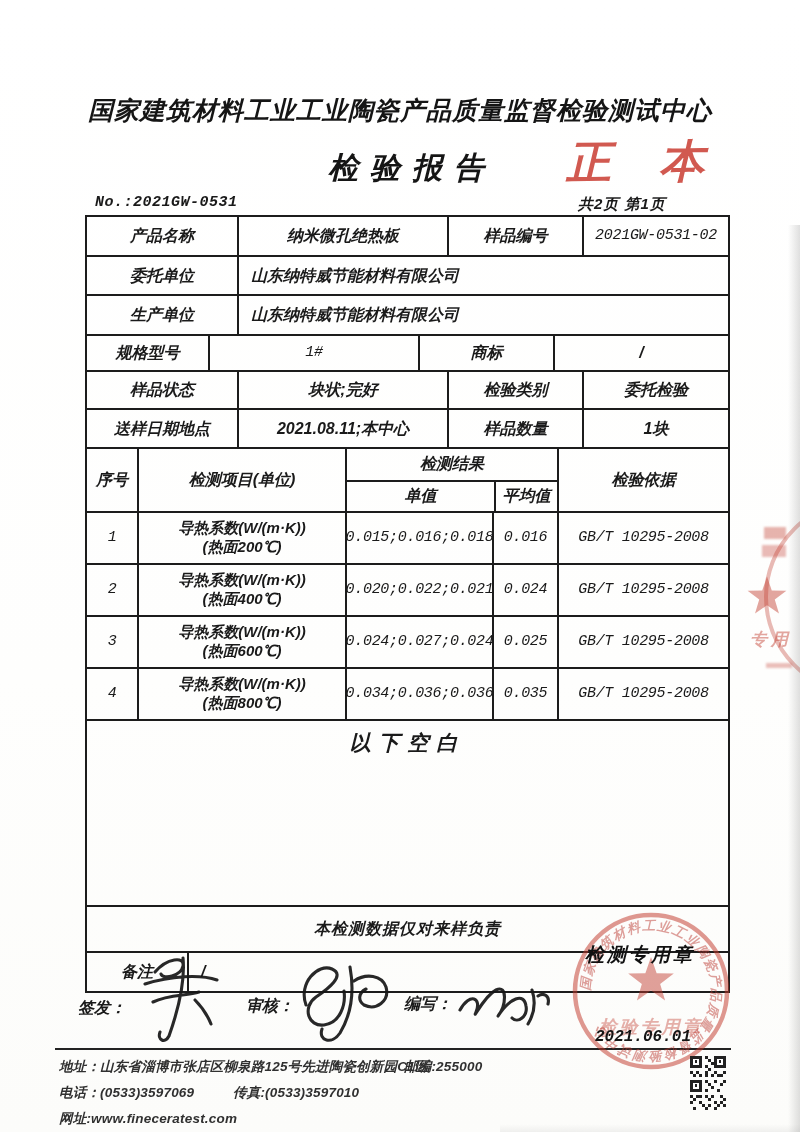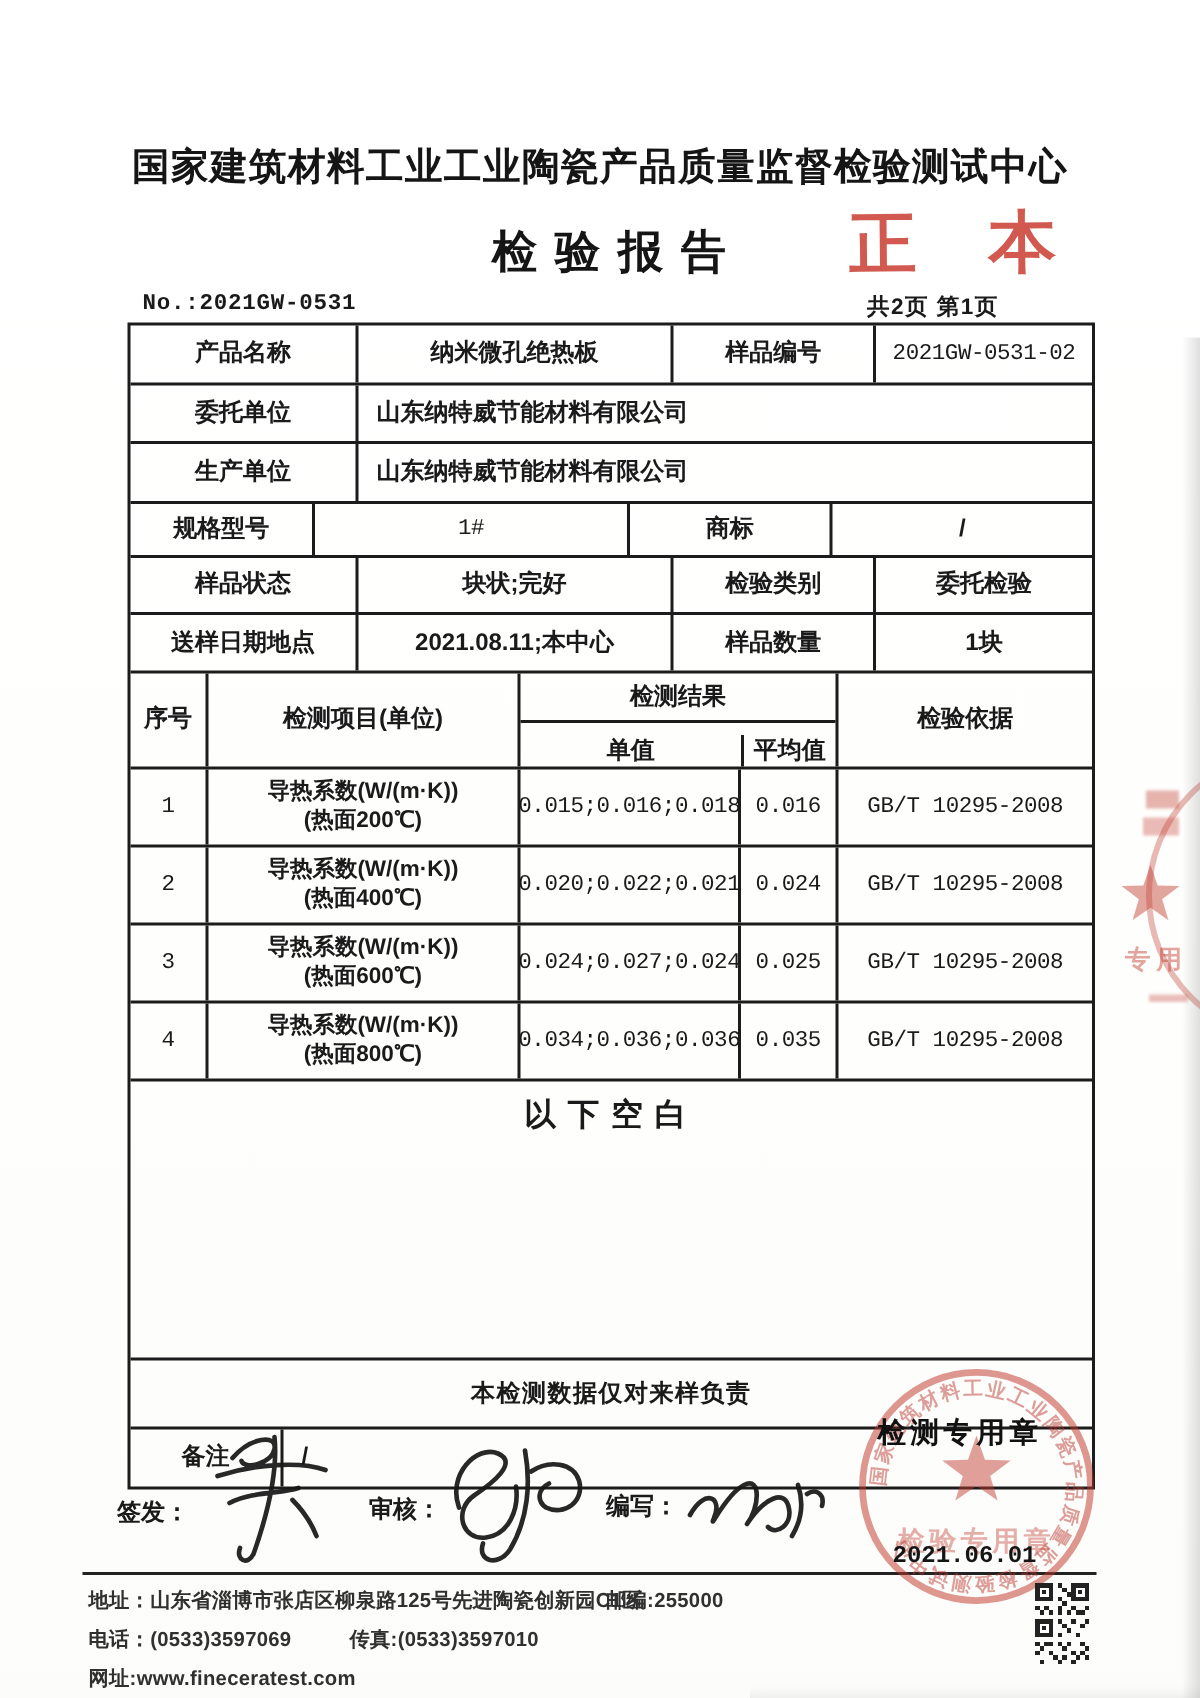--- a/index.html
+++ b/index.html
@@ -1,19 +1,19 @@
 <!DOCTYPE html>
 <html><head>
 <meta charset="utf-8">
 <style>
   html,body{margin:0;padding:0;background:#ffffff;}
   #page{
     position:relative;width:800px;height:1132px;overflow:hidden;
     background:linear-gradient(180deg,#ffffff 0%,#fefefd 60%,#fcfcfa 100%);
-    font-family:"Liberation Sans",sans-serif;color:#1a1a1a;
+    font-family:"Liberation Sans",sans-serif;color:#1a1a1a;font-style:italic;
   }
   .abs{position:absolute;}
 
   
   .center-name{left:0;right:0;top:94px;text-align:center;font-size:25px;font-weight:700;letter-spacing:1px;color:#151515;}
   .report-title{left:0;right:0;top:148px;text-align:center;font-size:30px;font-weight:700;letter-spacing:12px;text-indent:24px;color:#151515;}
   .copy-stamp{left:566px;top:132px;font-family:"Liberation Serif",serif;font-size:45px;font-weight:700;
     color:rgba(199,52,42,.82);letter-spacing:48px;white-space:nowrap;transform:rotate(-.6deg);}
   .report-no{left:95px;top:194px;font-family:"Liberation Mono","DejaVu Sans Mono",monospace;font-size:15px;font-weight:600;letter-spacing:.5px;}
   .page-info{left:578px;top:195px;font-size:15px;font-weight:700;letter-spacing:1px;}
@@ -25,21 +25,21 @@
   .cell{display:flex;flex-direction:column;align-items:center;justify-content:center;
     border-left:2px solid #1c1c1c;box-sizing:border-box;text-align:center;line-height:1.25;}
   .cell.noleft{border-left:none;}
   .cell.left{align-items:flex-start;padding-left:12px;text-align:left;}
   .lab{font-weight:700;font-size:16px;}
   .val{font-weight:700;font-size:16px;}
   .mono{font-family:"Liberation Mono","DejaVu Sans Mono",monospace;font-weight:500;font-size:15px;letter-spacing:-0.3px;}
   .small{font-size:15px;}
   .colstack{display:flex;flex-direction:column;border-left:2px solid #1c1c1c;box-sizing:border-box;}
   .subtop{height:31px;display:flex;align-items:center;justify-content:center;}
-  .subbot{flex:1;display:flex;border-top:2px solid #1c1c1c;box-sizing:border-box;align-items:flex-end;}
+  .subbot{flex:1;display:flex;border-top:2px solid #1c1c1c;box-sizing:border-box;}
   .subbot>div{display:flex;align-items:center;justify-content:center;box-sizing:border-box;}
   .subbot>div+div{border-left:2px solid #1c1c1c;}
   .blank-cell{height:176px;display:flex;justify-content:center;align-items:flex-start;padding-top:8px;
     font-size:21px;font-weight:700;letter-spacing:8px;}
   .disc-cell{height:44px;display:flex;align-items:center;justify-content:center;font-size:16px;font-weight:700;letter-spacing:1px;}
 
   
   .sig-label{font-size:16px;font-weight:700;z-index:4;}
   .sig-svg{z-index:4;}
   .sig-svg path{fill:none;stroke:#161616;stroke-width:3.1;stroke-linecap:round;stroke-linejoin:round;opacity:.92;}

